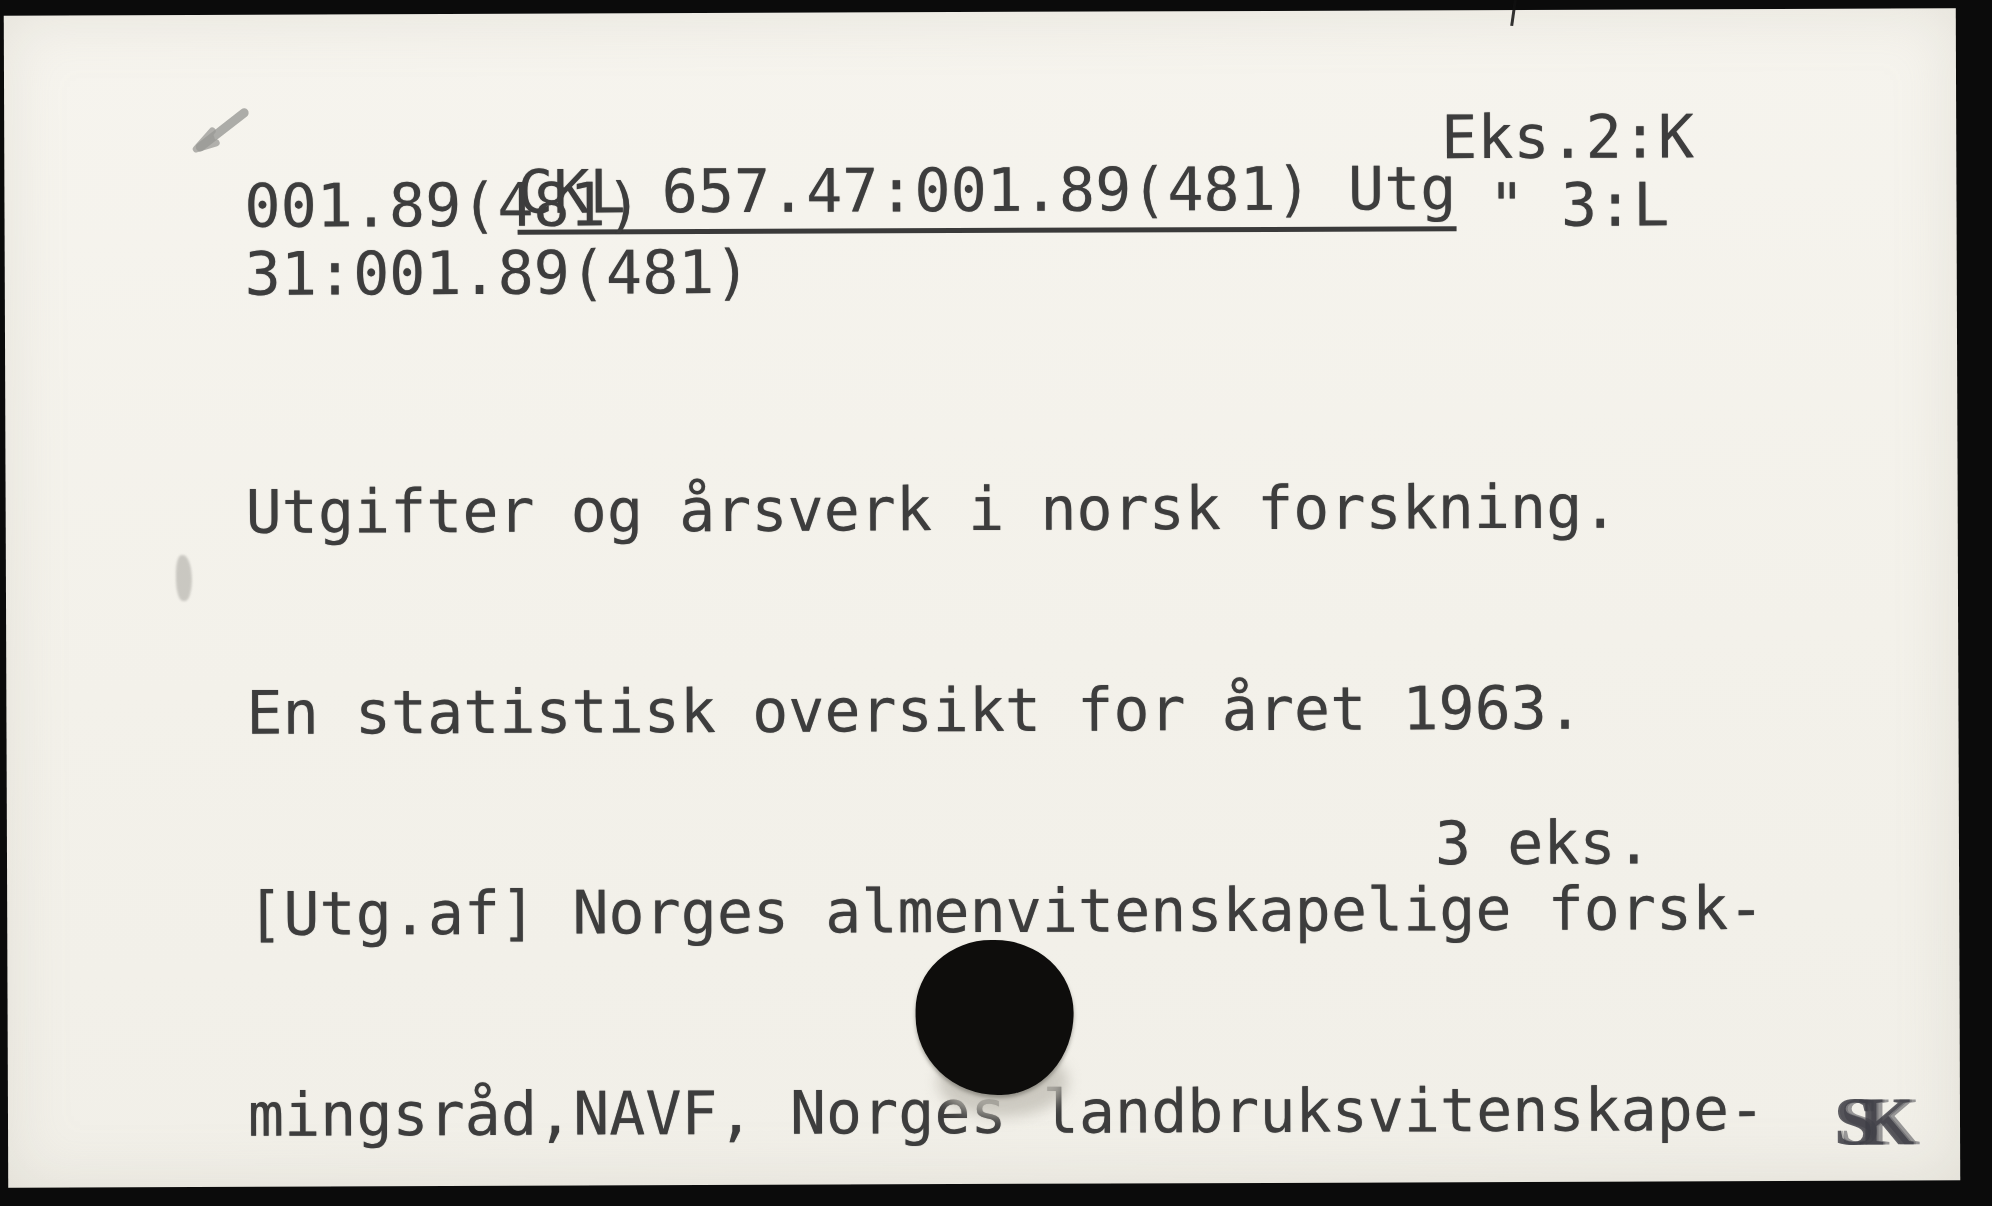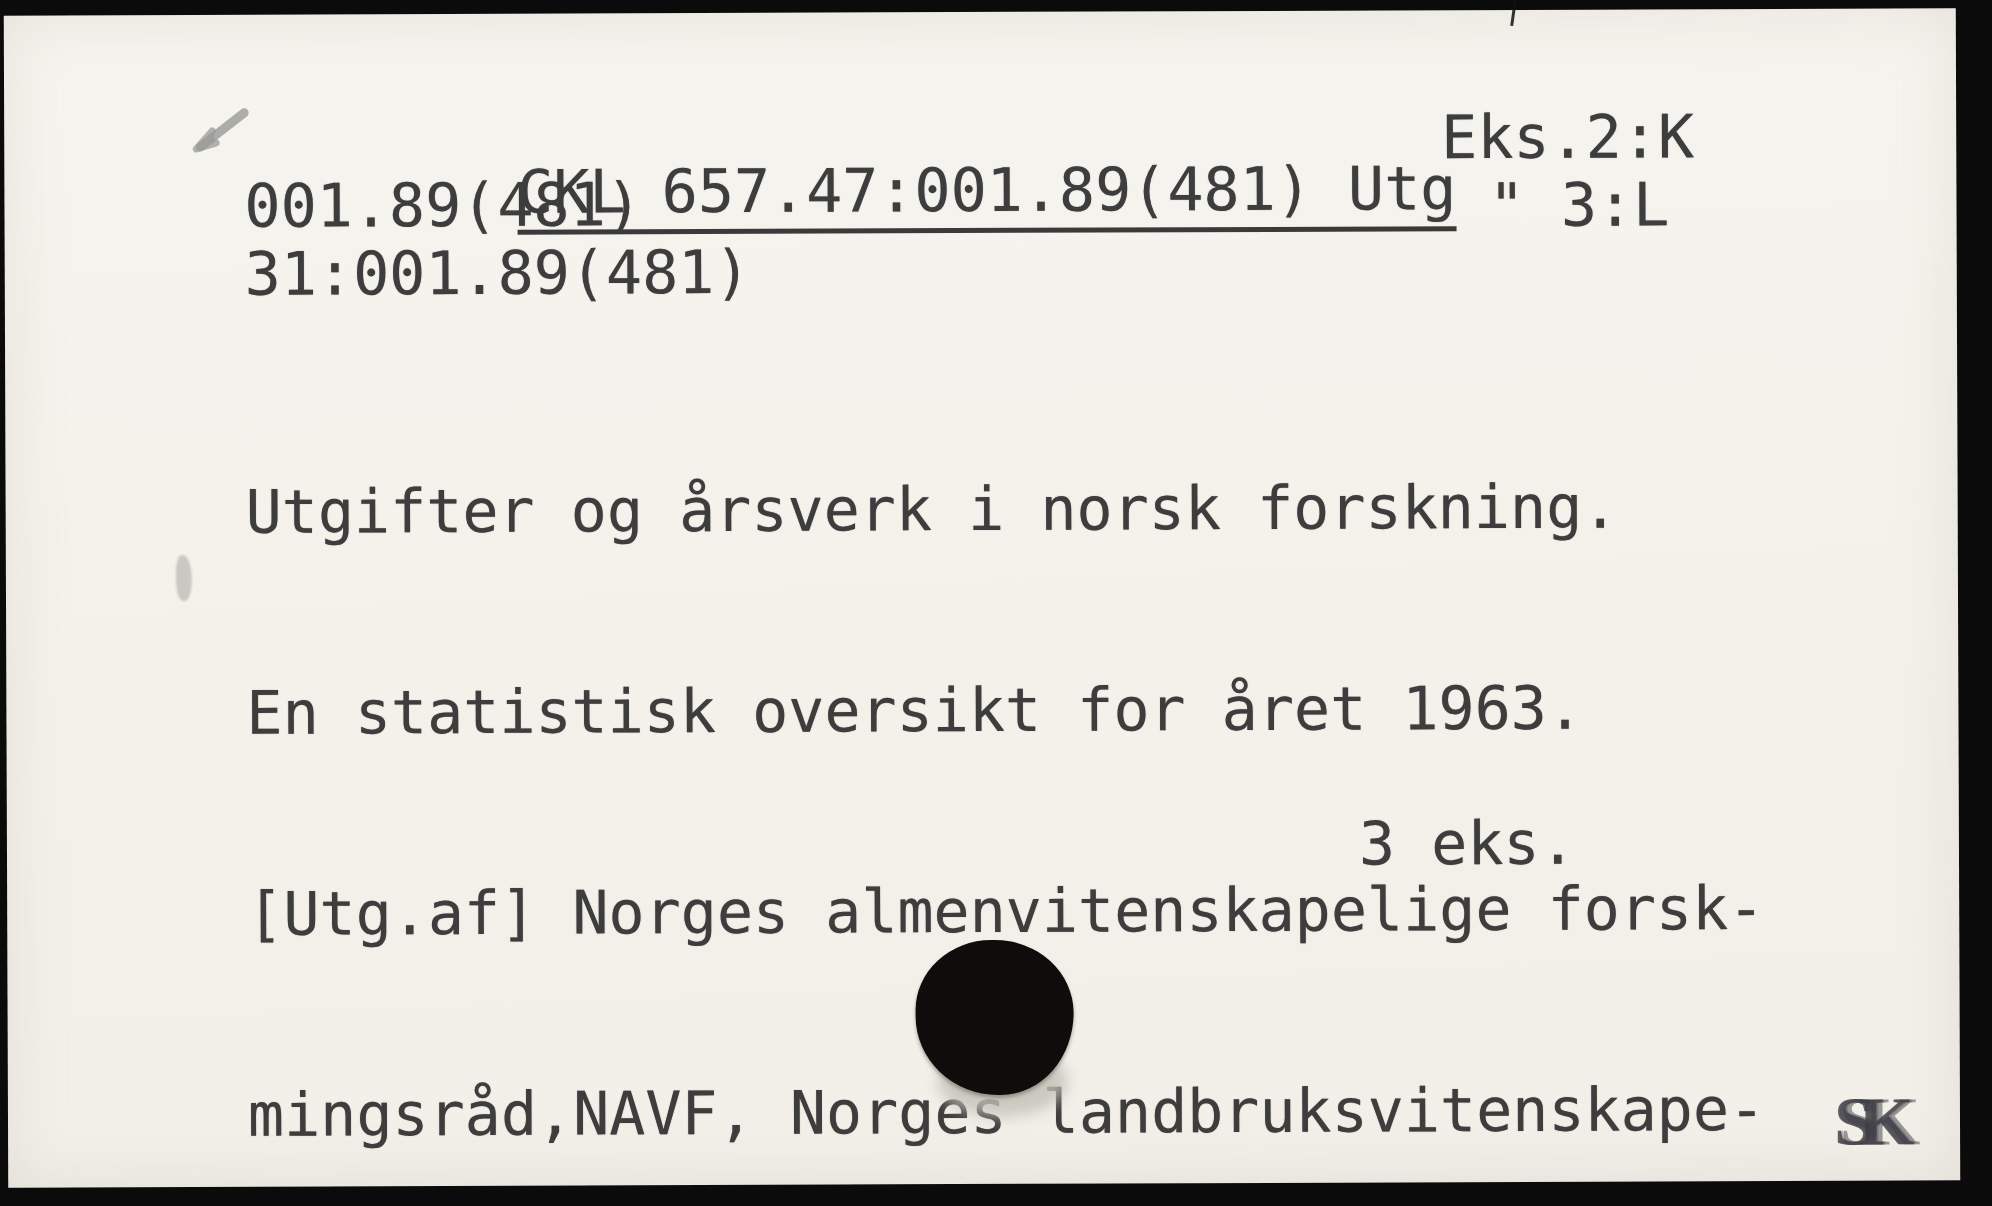--- a/index.html
+++ b/index.html
@@ -130,21 +130,21 @@
     <div class="tw" style="left:240px; top:330px;">
       <div>Utgifter og årsverk i norsk forskning.</div>
       <div>En statistisk oversikt for året 1963.</div>
       <div>[Utg.af] Norges almenvitenskapelige forsk-</div>
       <div>mingsråd,NAVF, Norges landbruksvitenskape-</div>
       
       
       
     </div>
 
-    <div class="tw" style="left:1352px; top:800px;">3 eks.</div>
+    <div class="tw" style="left:1428px; top:800px;">3 eks.</div>
 
     <div class="hole-smudge"></div>
     <div class="hole"></div>
 
     <div class="stamp">SK</div>
 
   </div>
 
   <div class="top-scratch"></div>
 

